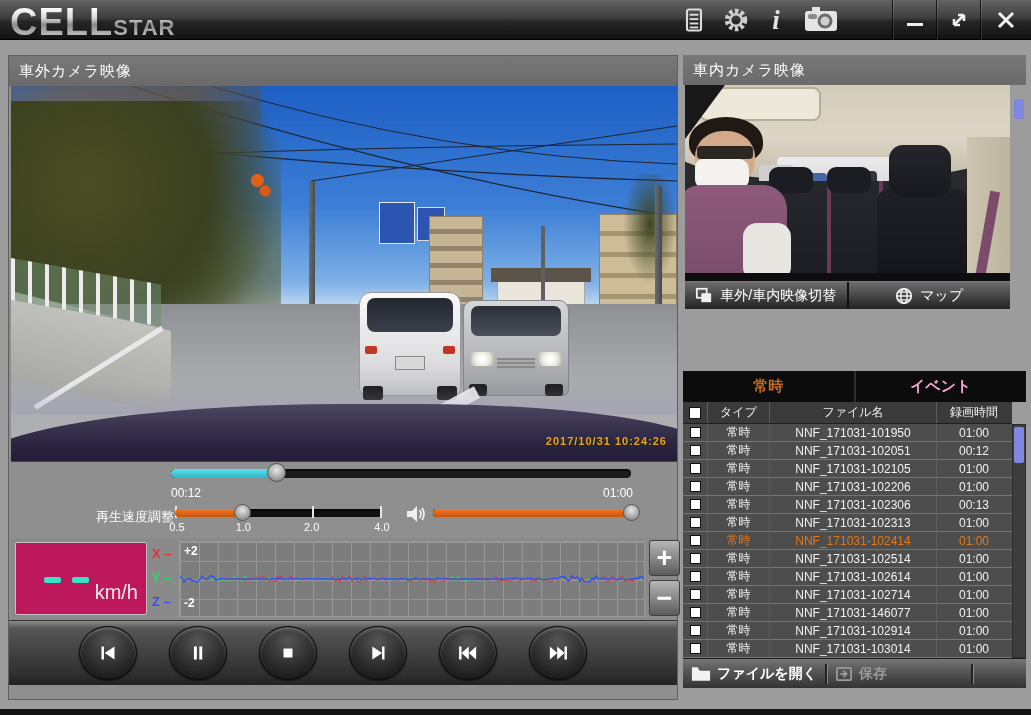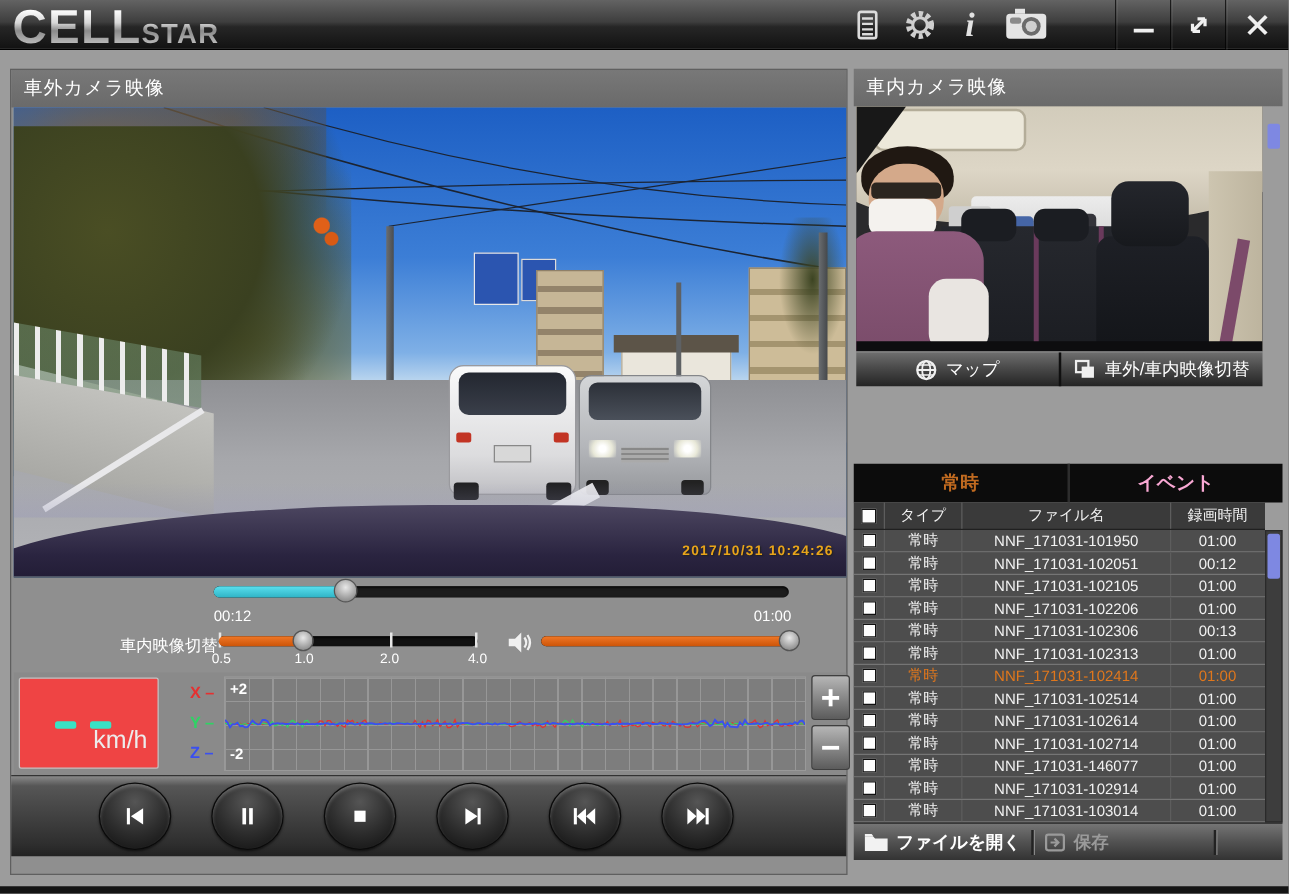--- a/index.html
+++ b/index.html
@@ -37,21 +37,21 @@
   .slider-track{position:absolute;background:#1c1c1c;border-radius:5px;box-shadow:inset 0 1px 2px #000;}
   .slider-fill{position:absolute;left:0;top:0;height:100%;border-radius:5px;}
   .thumb{position:absolute;width:19px;height:19px;border-radius:50%;
     background:radial-gradient(circle at 50% 35%,#e8e8e8,#a8a8a8 55%,#777 100%);
     border:1px solid #555;top:-6px;cursor:pointer;}
   .time-label{position:absolute;color:#fff;font-size:12px;}
   .tick{position:absolute;width:2px;height:12px;background:#e6e6e6;top:-3px;}
   .tick-label{position:absolute;top:12px;color:#fff;font-size:11px;transform:translateX(-50%);}
   
   .gzone{position:absolute;left:2px;top:482px;width:666px;height:82px;background:#8a8a8a;}
-  .speedbox{position:absolute;left:4px;top:4px;width:112px;height:73px;background:#ef4444;
+  .speedbox{position:absolute;left:4px;top:4px;width:132px;height:73px;background:#be185d;
     border:1px solid #c2c2c2;border-radius:2px;}
   .dash-seg{position:absolute;width:17px;height:6px;background:#39e2c4;border-radius:2px;top:34px;}
   .kmh{position:absolute;right:8px;bottom:10px;color:#ececec;font-size:20px;}
   .axis-lab{position:absolute;left:141px;font-size:13px;font-weight:bold;}
   .ylab{position:absolute;left:173px;color:#fff;font-size:12px;font-weight:bold;z-index:3;}
   .ggrid{position:absolute;left:168px;top:3px;width:466px;height:76px;background:
     repeating-linear-gradient(90deg,#979797 0 1px,transparent 1px 19px),
     repeating-linear-gradient(180deg,#979797 0 1px,transparent 1px 19px),#7d7d7d;
     border:1px solid #999;}
   .gbtn{position:absolute;left:638px;width:31px;height:36px;color:#fff;font-size:27px;font-weight:bold;
@@ -215,21 +215,21 @@
       <div class="timestamp">2017/10/31 10:24:26</div>
     </div>
 
     <div class="slider-track" style="left:162px;top:413px;width:460px;height:9px;">
       <div class="slider-fill" style="width:23%;background:linear-gradient(180deg,#5adfee,#2fb4c6);"></div>
       <div class="thumb" style="left:calc(23% - 10px);"></div>
     </div>
     <div class="time-label" style="left:162px;top:430px;">00:12</div>
     <div class="time-label" style="left:588px;top:430px;width:36px;text-align:right;">01:00</div>
 
-    <div class="time-label" style="left:87px;top:452px;font-size:13px;">車内映像切替</div>
+    <div class="time-label" style="left:87px;top:452px;font-size:13px;">再生速度調整</div>
     <div class="slider-track" style="left:166px;top:453px;width:207px;height:8px;background:#111;">
       <div class="tick" style="left:0;"></div>
       <div class="tick" style="left:33%;"></div>
       <div class="tick" style="left:66%;"></div>
       <div class="tick" style="left:calc(100% - 2px);"></div>
       <div class="slider-fill" style="width:33%;background:linear-gradient(180deg,#f07828,#cc5408);"></div>
       <div class="thumb" style="left:calc(33% - 9px);width:17px;height:17px;top:-5px;"></div>
       <div class="tick-label" style="left:2px;">0.5</div>
       <div class="tick-label" style="left:33%;">1.0</div>
       <div class="tick-label" style="left:66%;">2.0</div>
@@ -339,36 +339,36 @@
       <div class="abs" style="left:12px;top:61px;width:56px;height:13px;background:#2c2620;border-radius:4px;"></div>
       <div class="abs" style="left:10px;top:74px;width:54px;height:34px;background:#f4f2ee;border-radius:8px 10px 40% 40%;"></div>
       <div class="abs" style="left:-8px;top:100px;width:110px;height:96px;background:linear-gradient(180deg,#8d5a7c,#7a4c6a);border-radius:24px 24px 0 0;"></div>
       <div class="abs" style="left:58px;top:138px;width:48px;height:58px;background:#e9e5e1;border-radius:14px;"></div>
       <div class="abs" style="left:0;top:188px;width:325px;height:8px;background:#0d0d0f;"></div>
     </div>
     <div class="vid-scroll-thumb"></div>
 
     <div class="dual-btns">
       <div class="dual-btn">
+        <svg width="18" height="17" viewBox="0 0 20 19">
+            <rect x="2" y="2" width="11" height="10" fill="none" stroke="#f0f0f0" stroke-width="2"></rect>
+            <rect x="7" y="7" width="11" height="10" fill="#f0f0f0"></rect>
+          </svg>
+        <span>車外/車内映像切替</span>
+      </div>
+      <div class="dual-btn">
         <svg width="18" height="18" viewBox="0 0 20 20">
             <circle cx="10" cy="10" r="8" fill="none" stroke="#f0f0f0" stroke-width="2"></circle>
             <ellipse cx="10" cy="10" rx="3.6" ry="8" fill="none" stroke="#f0f0f0" stroke-width="1.6"></ellipse>
             <line x1="2" y1="10" x2="18" y2="10" stroke="#f0f0f0" stroke-width="1.6"></line>
             <line x1="3" y1="5.6" x2="17" y2="5.6" stroke="#f0f0f0" stroke-width="1.4"></line>
             <line x1="3" y1="14.4" x2="17" y2="14.4" stroke="#f0f0f0" stroke-width="1.4"></line>
           </svg>
         <span>マップ</span>
       </div>
-      <div class="dual-btn">
-        <svg width="18" height="17" viewBox="0 0 20 19">
-            <rect x="2" y="2" width="11" height="10" fill="none" stroke="#f0f0f0" stroke-width="2"></rect>
-            <rect x="7" y="7" width="11" height="10" fill="#f0f0f0"></rect>
-          </svg>
-        <span>車外/車内映像切替</span>
-      </div>
     </div>
 
     <div class="fl-tabs">
       <div class="fl-tab t0">常時</div>
       <div class="fl-tab t1">イベント</div>
     </div>
     <div class="ftable-head">
       <div class="fc c-check">
           <div class="cb"></div>
         </div>

